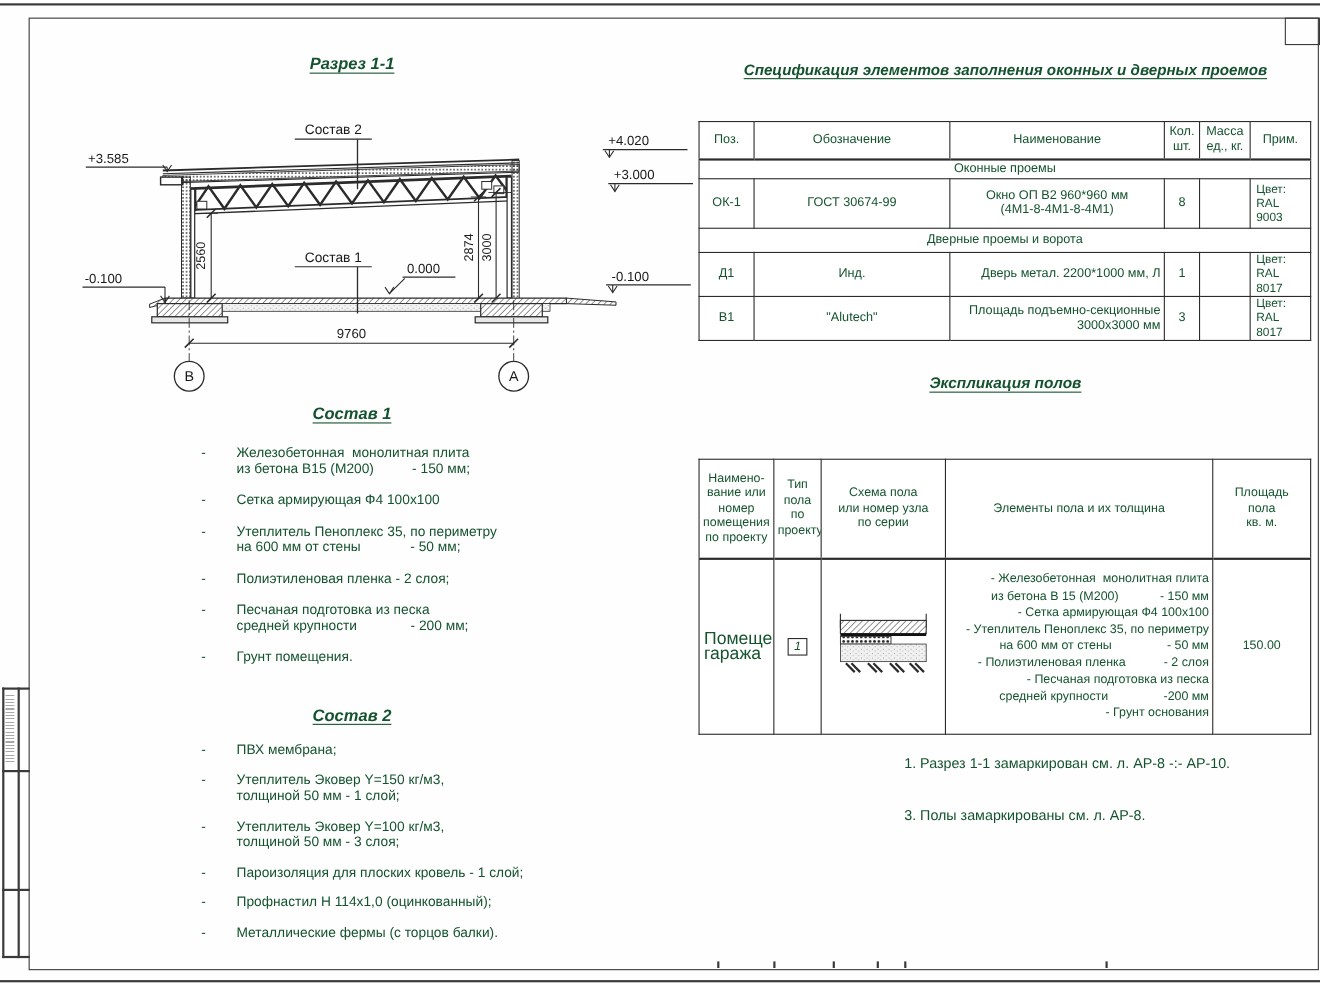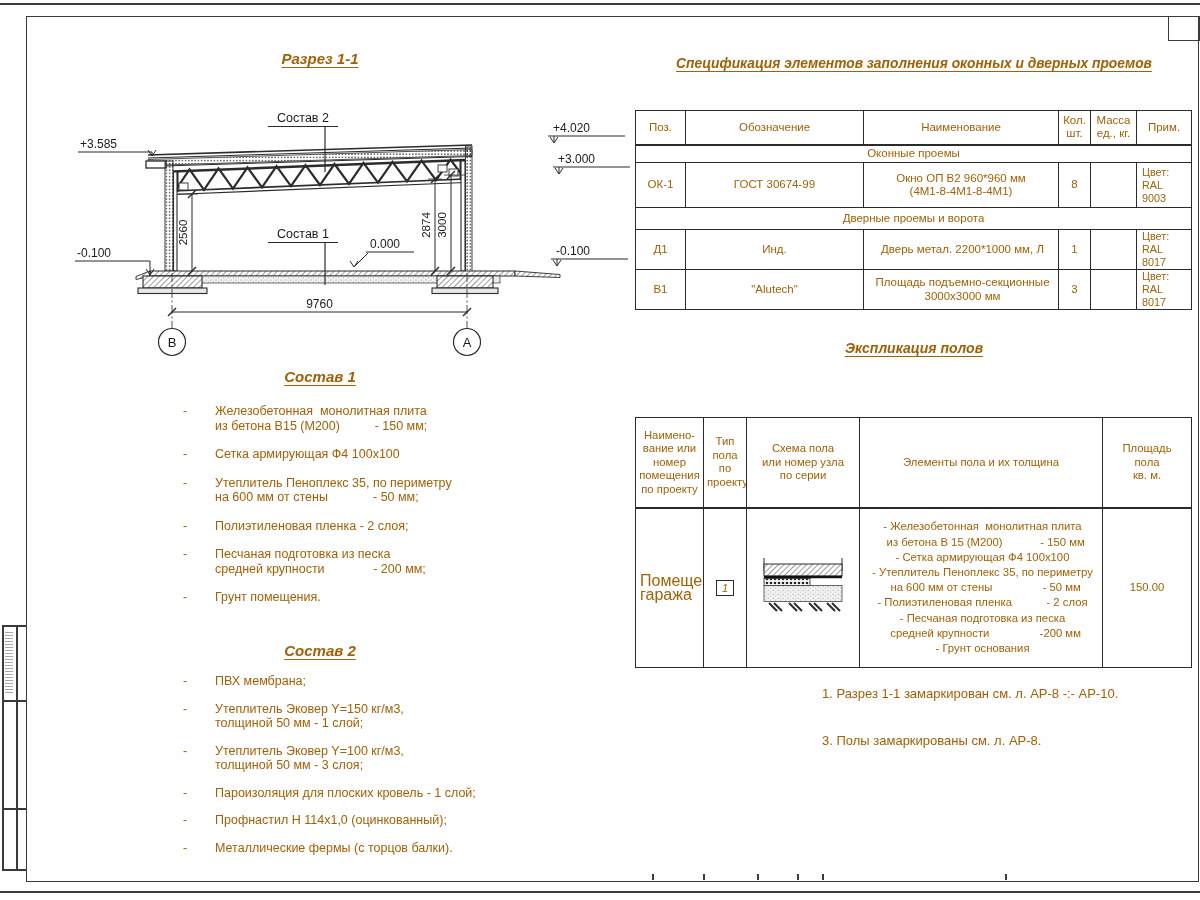--- a/index.html
+++ b/index.html
@@ -1,17 +1,17 @@
 <!DOCTYPE html>
 <html><head>
 <meta charset="utf-8">
 <style>
   html,body{margin:0;padding:0;background:#fff;}
   .sheet{position:relative;width:1200px;height:900px;background:#fefefe;overflow:hidden;
-         color:#a16207;font-family:"Liberation Sans",sans-serif;}
+         color:#14532d;font-family:"Liberation Sans",sans-serif;}
   .hline,.vline{position:absolute;background:#3a3a3a;}
   .frame{position:absolute;left:26px;top:16px;width:1171px;height:864px;border:1.6px solid #3a3a3a;}
   .tr-box{position:absolute;left:1168px;top:16px;width:30px;height:23px;border:1.5px solid #3a3a3a;}
   .stamp-smudge{position:absolute;left:5px;top:631px;width:8px;height:62px;opacity:.75;
     background:repeating-linear-gradient(0deg,#8a8a8a 0 1px,transparent 1px 3px);}
   .title{position:absolute;font-style:italic;font-weight:bold;text-decoration:underline;
          text-underline-offset:3px;white-space:nowrap;text-align:center;}
   .t-section{left:230px;top:50px;width:180px;font-size:15px;}
   .t-spec{left:640px;top:56px;width:548px;font-size:13.8px;}
   .t-floors{left:640px;top:340px;width:548px;font-size:14px;}
@@ -26,23 +26,23 @@
   .dash{width:32px;flex:none;}
   .txt{white-space:pre-wrap;}
   .notes{position:absolute;left:822px;top:654px;font-size:13px;line-height:15.8px;white-space:pre-wrap;}
   table{border-collapse:collapse;table-layout:fixed;position:absolute;background:#fff;}
   .spec-table{left:635px;top:110px;width:556px;font-size:11.5px;}
   .floors-table{left:635px;top:390px;width:556px;font-size:11.3px;margin-top:27px;}
   td,th{border:1.5px solid #2b2b2b;padding:0 3px;text-align:center;vertical-align:middle;
         font-weight:normal;line-height:13.5px;overflow:hidden;}
   tr.head th{border-bottom:2.6px solid #2b2b2b;}
   .pre{white-space:pre-line;}
-  .left{text-align:center;padding-left:6px;}
+  .left{text-align:right;padding-left:6px;}
   .note-cell{text-align:left;font-size:10.8px;line-height:13px;padding-left:5px;}
-  .f-elems{text-align:center;line-height:15.2px;white-space:pre-wrap;padding-left:6px;font-size:11.3px;}
+  .f-elems{text-align:right;line-height:15.2px;white-space:pre-wrap;padding-left:6px;font-size:11.3px;}
   .type-box{display:inline-block;border:1.2px solid #2b2b2b;min-width:12px;padding:0 2px;
             font-size:11px;line-height:14px;font-style:italic;}
   svg text{font-family:"Liberation Sans",sans-serif;}
 </style>
 </head>
 <body>
 
 <div class="sheet">
 
   <div class="hline" style="left:0;top:3px;width:1200px;height:2px;"></div>

